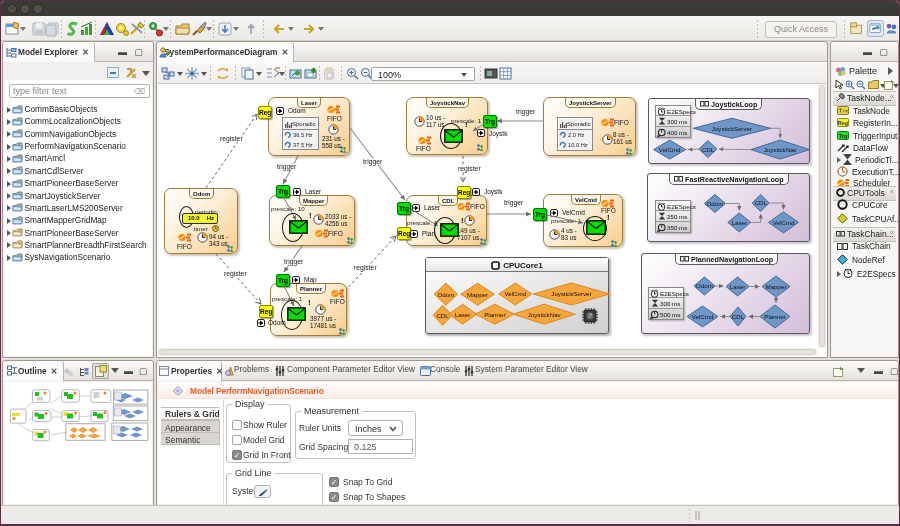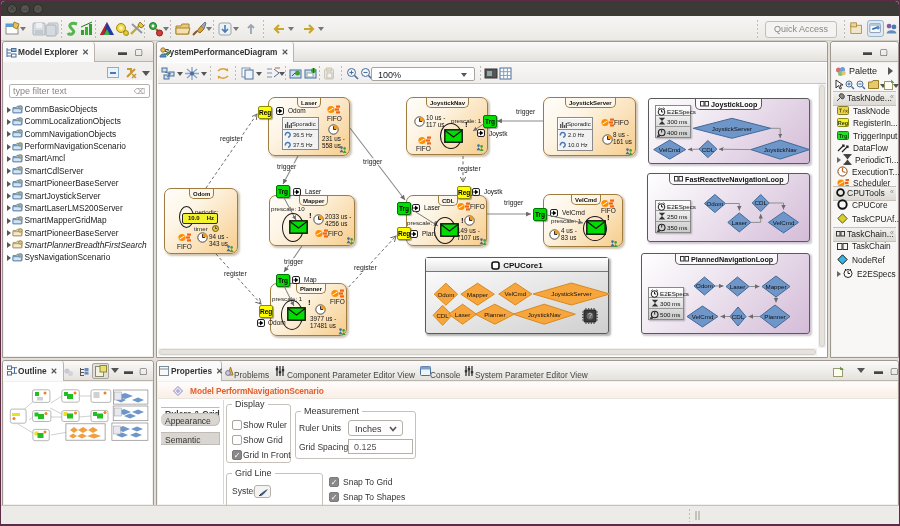--- a/index.html
+++ b/index.html
@@ -65,21 +65,21 @@
 .spbox .sphead{height:12px;border-bottom:1px solid #8a8a8a;font-size:6px;color:#222;padding:3px 0 0 9px;white-space:nowrap;}
 .sprow{position:relative;height:10px;font-size:5.7px;color:#222;padding:2px 0 0 10px;white-space:nowrap;}
 .lcd{position:absolute;background:#f3f32c;border:1.5px solid #2a2a2a;border-radius:2px;font-size:6px;font-weight:bold;color:#111;}
 .loop{position:absolute;border:1px solid #5a5a5a;border-radius:3px;background:linear-gradient(135deg,#ffffff 0%,#ece2ee 45%,#d4bcd8 100%);box-shadow:1.5px 1.5px 2px rgba(90,70,100,.3);}
 .looptab{position:absolute;top:0;border:1px solid #5a5a5a;border-top:none;border-radius:0 0 5px 5px;background:#fbf9fc;font-size:7.2px;font-weight:bold;color:#111;padding:0.5px 4px;white-space:nowrap;}
 .e2e{position:absolute;border:1px solid #888;background:linear-gradient(#ffffff,#cbcbcb);box-shadow:1px 1px 1.5px rgba(0,0,0,.25);}
 .e2erow{position:relative;height:10.4px;font-size:6.2px;color:#111;padding:2px 0 0 11px;white-space:nowrap;border-bottom:1px solid #999;}
 .cpu{position:absolute;border:1px solid #5a5a5a;border-radius:3px;background:linear-gradient(160deg,#ffffff 0%,#ececec 40%,#cfcfcf 100%);box-shadow:1.5px 1.5px 2px rgba(0,0,0,.3);}
 .cputitle{position:absolute;left:0;right:0;top:0;height:14px;border-bottom:1px solid #777;font-size:8px;font-weight:bold;color:#111;text-align:center;padding-top:2.5px;background:linear-gradient(#fff,#e4e4e4);}
 .pre{position:absolute;font-size:6.2px;color:#222;white-space:nowrap;}
-.btab{position:absolute;top:0;height:20px;font-size:8.3px;color:#444;padding-top:9px;white-space:nowrap;}
+.btab{position:absolute;top:0;height:20px;font-size:8.3px;color:#444;padding-top:3px;white-space:nowrap;}
 .ptab{position:absolute;left:3px;width:59px;height:12.9px;background:#d9d6d1;border:1px solid #c0bcb5;border-left:none;font-size:8.5px;color:#333;padding:1.5px 0 0 4px;white-space:nowrap;}
 .ptab.on{background:#fff;font-weight:bold;border-right-color:#fff;}
 .group{position:absolute;border:1px solid #c6c2bb;border-radius:3px;}
 .glabel{position:absolute;left:5px;top:-6px;background:#fff;font-size:9px;color:#333;padding:0 3px;}
 .flabel{position:absolute;font-size:8.5px;color:#333;white-space:nowrap;}
 .cb{position:absolute;width:10px;height:10px;border:1px solid #a8a49e;border-radius:2px;background:#fdfdfd;font-size:8px;line-height:9px;text-align:center;color:#fff;}
 .cb.on{background:#8a8a8a;border-color:#7a7a7a;}
 </style></head>
 <body>
 <div id="win">
@@ -303,21 +303,21 @@
             </div>
         <div class="trow" style="top:146.5px;width:100%;">
               <div class="texp"></div>
               <svg class="ticon" viewBox="0 0 13 11" width="11" height="9">
                 <path d="M1 3 L5 3 L6 1.5 L12 1.5 L12 9.5 L1 9.5 Z" fill="#e4d89c" stroke="#ab8f5a"></path>
                 <path d="M1 4.5 L12 4.5 L11 9.5 L1 9.5 Z" fill="#f4ead2" stroke="#ab8f5a"></path>
                 <circle cx="10" cy="3" r="2.2" fill="#dac08a" stroke="#9a8a30"></circle>
               </svg>
               <span class="tlabel">SmartPioneerBaseServer</span>
             </div>
-        <div class="trow" style="top:158.8px;width:100%;font-style:italic;">
+        <div class="trow" style="top:158.8px;width:100%;">
               <div class="texp"></div>
               <svg class="ticon" viewBox="0 0 13 11" width="11" height="9">
                 <path d="M1 3 L5 3 L6 1.5 L12 1.5 L12 9.5 L1 9.5 Z" fill="#e4d89c" stroke="#ab8f5a"></path>
                 <path d="M1 4.5 L12 4.5 L11 9.5 L1 9.5 Z" fill="#f4ead2" stroke="#ab8f5a"></path>
                 <circle cx="10" cy="3" r="2.2" fill="#dac08a" stroke="#9a8a30"></circle>
               </svg>
               <span class="tlabel">SmartPlannerBreadthFirstSearch</span>
             </div>
         <div class="trow" style="top:171.2px;width:100%;">
               <div class="texp"></div>
@@ -1183,29 +1183,29 @@
         <div class="minmax" style="left:717px;">▬</div>
         <div class="minmax" style="left:733px;">▢</div>
       </div>
       <div id="bot-body">
         <div id="prophead"><svg class="icon" style="left:15px;top:4px;" width="10" height="10">
                 <polygon points="5,0.5 9.5,5 5,9.5 0.5,5" fill="#f0f0fa" stroke="#8a8aba"></polygon>
                 <polygon points="5,2.5 7.5,5 5,7.5 2.5,5" fill="#b0b0d8"></polygon>
               </svg>Model PerformNavigationScenario</div>
         <div style="position:absolute;left:65px;top:18px;bottom:0;width:1px;background:#dbd8d3;"></div>
             <div class="ptab on" style="top:24.7px;">Rulers &amp; Grid</div>
-        <div class="ptab" style="top:31px;border-radius:6px;">Appearance</div>
+        <div class="ptab" style="top:38px;">Appearance</div>
         <div class="ptab" style="top:50.4px;">Semantic</div>
         <div class="group" style="left:68px;top:22px;width:65px;height:59px;">
               <span class="glabel">Display</span>
             </div>
         <div class="cb" style="left:74px;top:38px;"></div>
             <div class="flabel" style="left:85px;top:38px;">Show Ruler</div>
         <div class="cb" style="left:74px;top:53px;"></div>
-            <div class="flabel" style="left:85px;top:53px;">Show Grid</div>
+            <div class="flabel" style="left:85px;top:53px;">Model Grid</div>
         <div class="cb on" style="left:74px;top:68px;">✓</div>
             <div class="flabel" style="left:85px;top:68px;">Grid In Front</div>
         <div class="group" style="left:137px;top:29px;width:121px;height:48px;">
               <span class="glabel">Measurement</span>
             </div>
         <div class="flabel" style="left:141px;top:41px;">Ruler Units</div>
         <div style="position:absolute;left:190px;top:38px;width:55px;height:16px;border:1px solid #b5b1aa;border-radius:3px;background:#fdfdfd;font-size:9px;color:#333;padding:2.5px 0 0 6px;">Inches<svg class="icon" style="right:5px;top:4px;" width="8" height="7">
                 <path d="M1 2 L4 5.5 L7 2" stroke="#555" stroke-width="1.6" fill="none"></path>
               </svg></div>
         <div class="flabel" style="left:141px;top:60px;">Grid Spacing</div>

